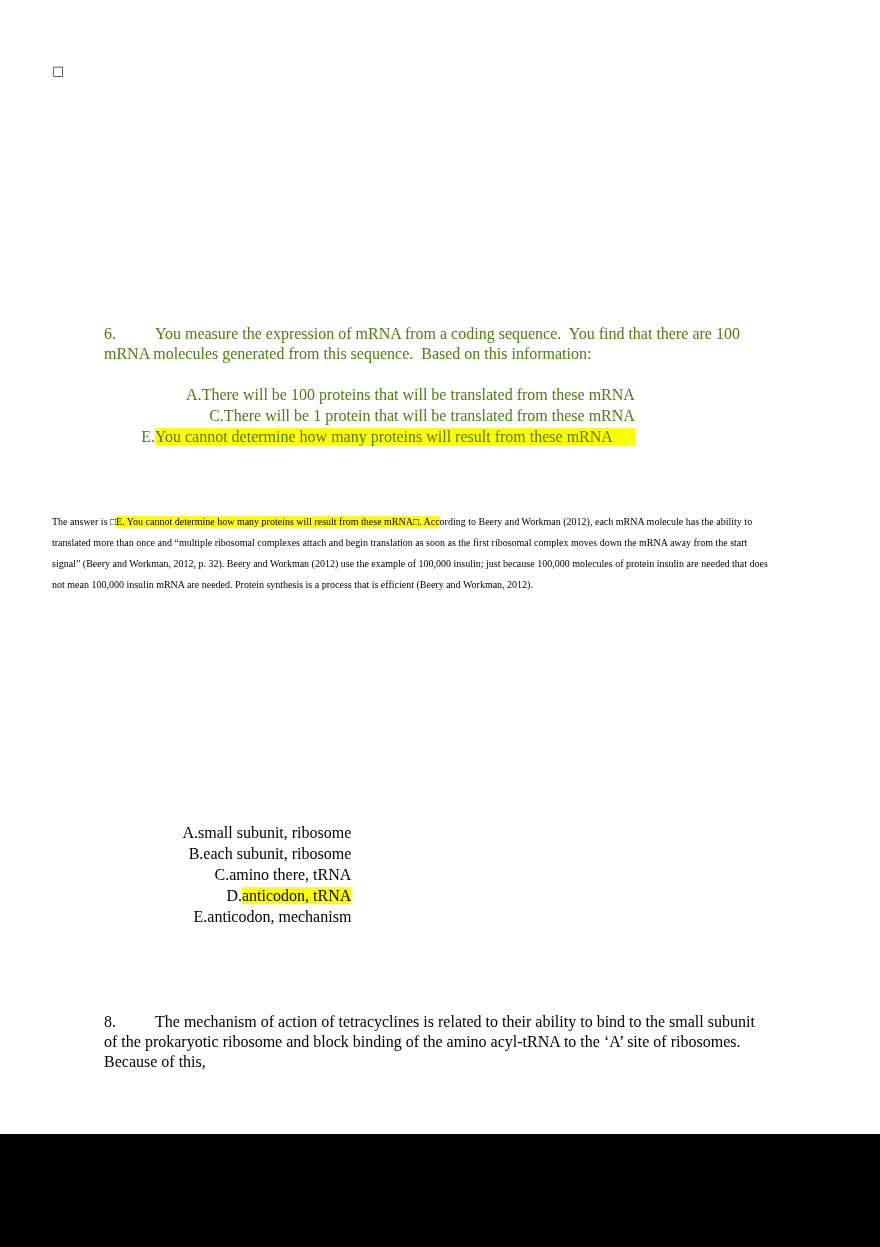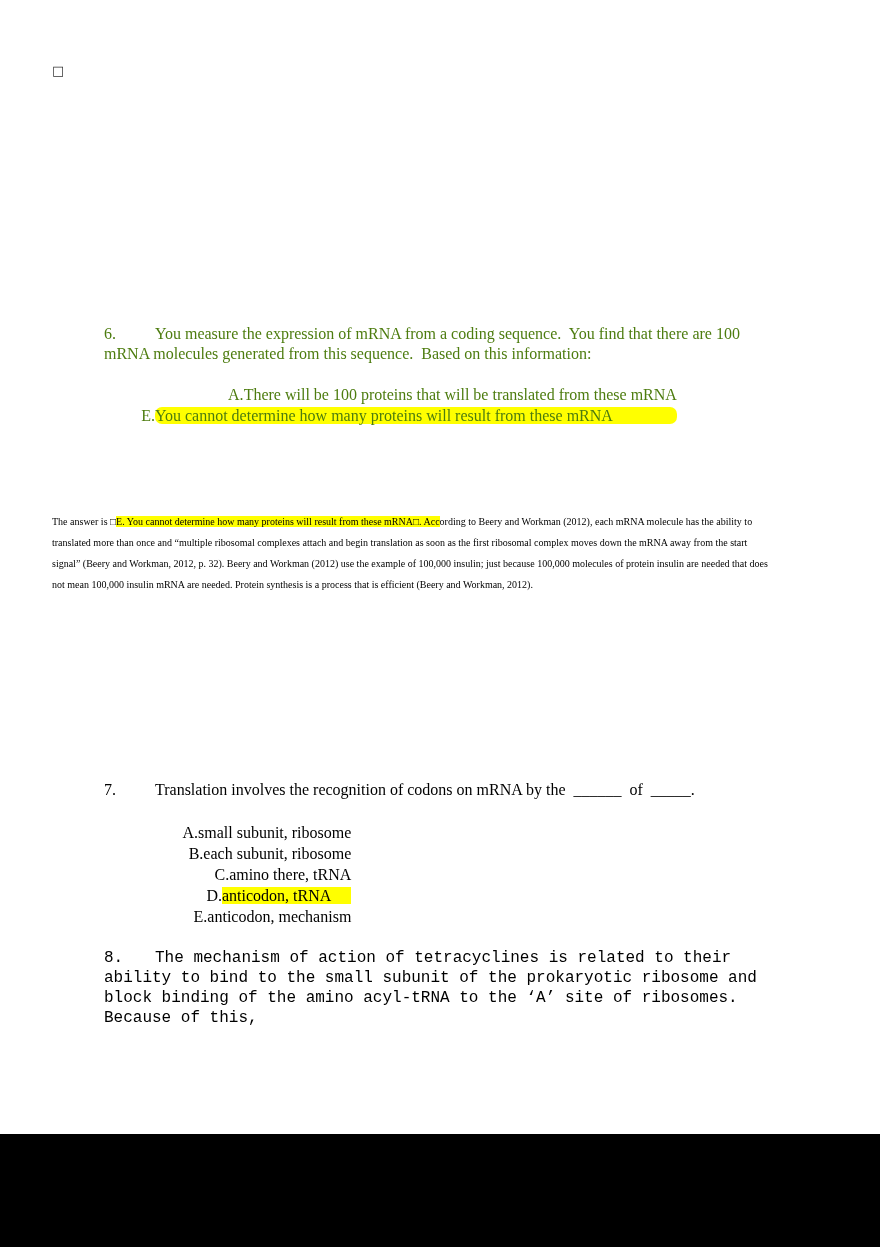--- a/index.html
+++ b/index.html
@@ -25,39 +25,39 @@
   }
 
   .intro {
     position: absolute; left: 52px; top: 100px; width: 706px;
     font-size: 16px; line-height: 20px;
   }
 
   .question { position: absolute; font-size: 16px; line-height: 20px; }
   .q6 { left: 104px; top: 324px; width: 638px; }
   .q7 { left: 104px; top: 780px; width: 640px; }
-  .q8 { left: 104px; top: 948px; width: 665px; font-family: Liberation Mono, monospace; }
+  .q8 { left: 104px; top: 1012px; width: 665px; }
   .blue { color: #4d7c0f; }
 
   .q-num { display: inline-block; width: 51px; }
 
   .options { position: absolute; font-size: 16px; line-height: 21px; }
   .opts6 { left: 133px; top: 384px; }
   .opts7 { left: 133px; top: 822px; margin-left: 43px; }
   .opt { white-space: pre; text-align: right; }
   .letter { display: inline-block; width: 22px; }
 
   .answer {
     position: absolute; left: 52px; top: 511px; width: 726px;
     font-size: 10px; line-height: 21px;
   }
 
   .hl { background: #FFFF00; }
-  .pad-lg { padding-right: 64px; border-radius: 7px; }
-  .pad-sm { padding-right: 20px; }
+  .pad-lg { padding-right: 22px; }
+  .pad-sm { padding-right: 0; }
 
   .footer-bar {
     position: absolute; left: 0; bottom: 0;
     width: 880px; height: 113px;
     background: #000000;
   }
 </style>
 </head>
 <body>
 
@@ -65,28 +65,26 @@
 
   <span class="artifact">□</span>
 
 
   <div class="question q6">
     <p class="prewrap blue"><span class="q-num">6.</span><span>You measure the expression of mRNA from a coding sequence.  You find that there are 100 mRNA molecules generated from this sequence.  Based on this information:</span></p>
   </div>
 
   <div class="options opts6 blue">
     <div class="opt"><span class="letter">A.</span><span class="opt-text">There will be 100 proteins that will be translated from these mRNA</span></div>
+    <div class="opt"><span class="letter">C.</span><span class="opt-text">There will be 1 protein that will be translated from these mRNA</span></div>
     <div class="opt"><span class="letter">E.</span><span class="opt-text pad-lg hl">You cannot determine how many proteins will result from these mRNA</span></div>
   </div>
 
   <p class="answer prewrap"><span>The answer is □</span><span class="hl">E. You cannot determine how many proteins will result from these mRNA□. Acc</span><span>ording to Beery and Workman (2012), each mRNA molecule has the ability to translated more than once and “multiple ribosomal complexes attach and begin translation as soon as the first ribosomal complex moves down the mRNA away from the start signal” (Beery and Workman, 2012, p. 32). Beery and Workman (2012) use the example of 100,000 insulin; just because 100,000 molecules of protein insulin are needed that does not mean 100,000 insulin mRNA are needed. Protein synthesis is a process that is efficient (Beery and Workman, 2012).</span></p>
 
-  <div class="question q7">
-    <p class="prewrap"><span class="q-num">7.</span><span>Translation involves the recognition of codons on mRNA by the  ______  of  _____.</span></p>
-  </div>
 
   <div class="options opts7">
     <div class="opt"><span class="letter">A.</span><span class="opt-text">small subunit, ribosome</span></div>
     <div class="opt"><span class="letter">B.</span><span class="opt-text">each subunit, ribosome</span></div>
     <div class="opt"><span class="letter">C.</span><span class="opt-text">amino there, tRNA</span></div>
     <div class="opt"><span class="letter">D.</span><span class="opt-text pad-sm hl">anticodon, tRNA</span></div>
     <div class="opt"><span class="letter">E.</span><span class="opt-text">anticodon, mechanism</span></div>
   </div>
 
   <div class="question q8">

